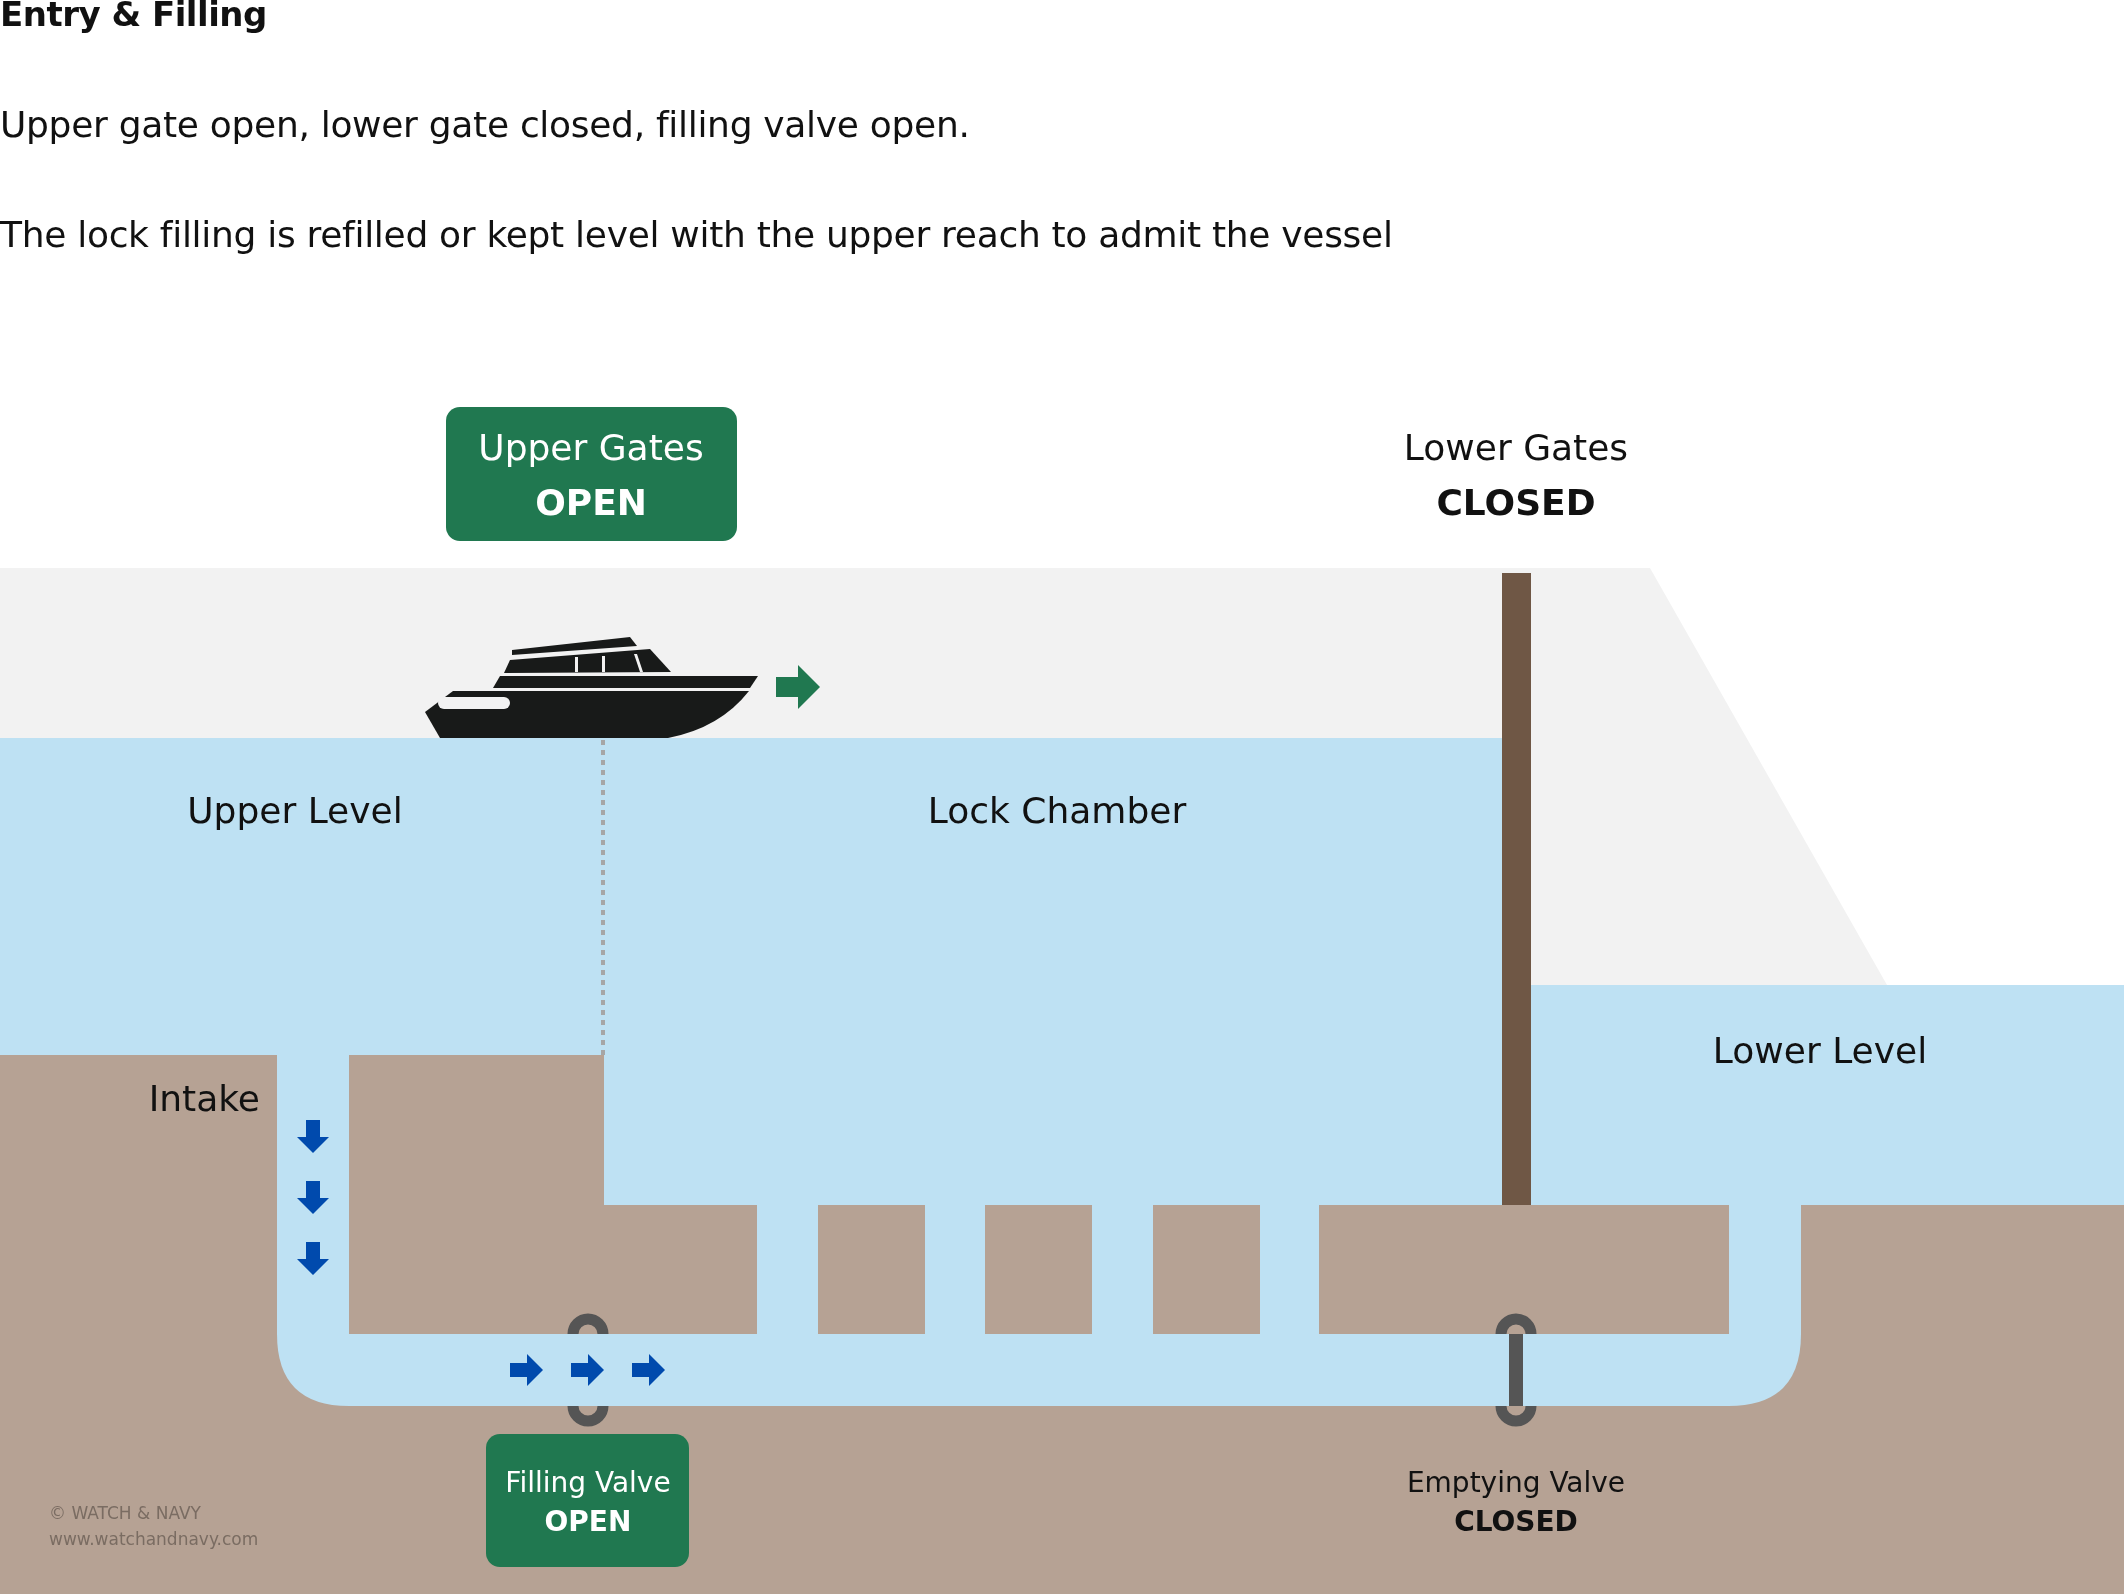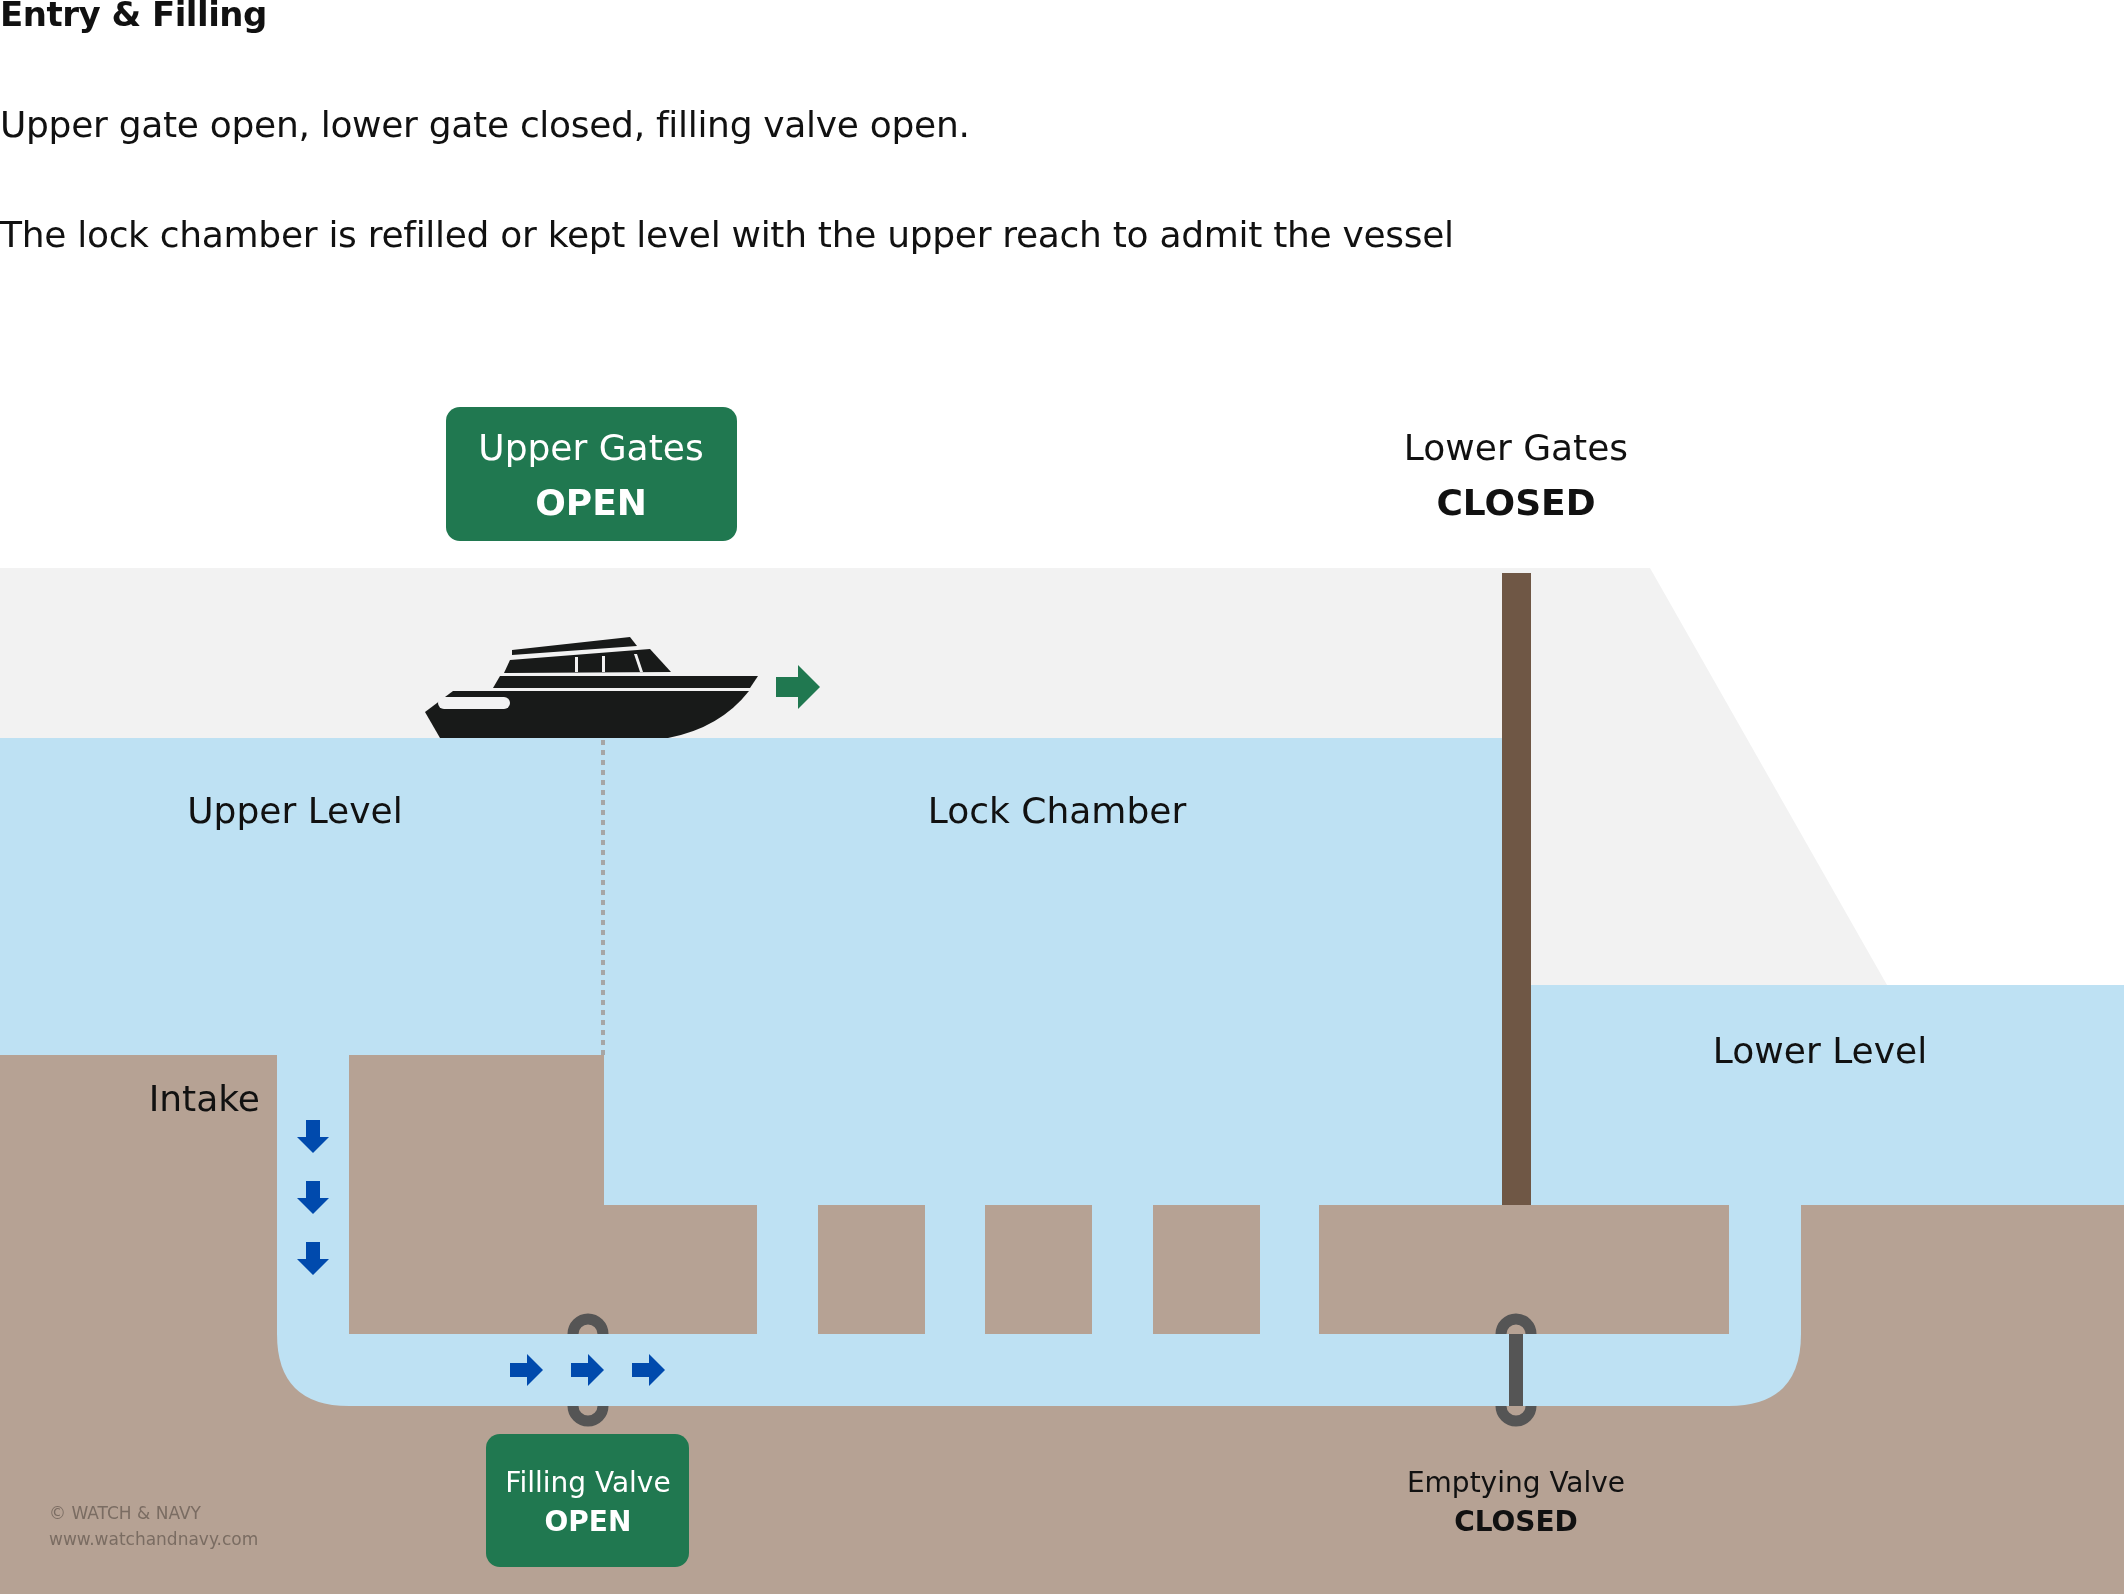--- a/index.html
+++ b/index.html
@@ -9,21 +9,21 @@
   #d1{top:104px;}
   #d2{top:214px;}
   svg#diagram{position:absolute;left:0;top:0;}
   .lbl{font-family:"DejaVu Sans","Liberation Sans",sans-serif;fill:#111;}
 </style>
 </head>
 <body>
 
 <div class="title">Entry &amp; Filling</div>
 <div class="desc" id="d1">Upper gate open, lower gate closed, filling valve open.</div>
-<div class="desc" id="d2">The lock chamber is refilled or kept level with the upper reach to admit the vessel</div>
+<div class="desc" id="d2">The lock filling is refilled or kept level with the upper reach to admit the vessel</div>
 
 <svg id="diagram" width="2124" height="1594" viewBox="0 0 2124 1594">
 
   <polygon points="0,568 1650,568 1887,985 0,985" fill="#f2f2f2"></polygon>
 
   <rect x="0" y="738" width="1502" height="320" fill="#bee1f3"></rect>
   <rect x="604" y="738" width="898" height="470" fill="#bee1f3"></rect>
 
   <rect x="1530" y="985" width="594" height="223" fill="#bee1f3"></rect>
 

